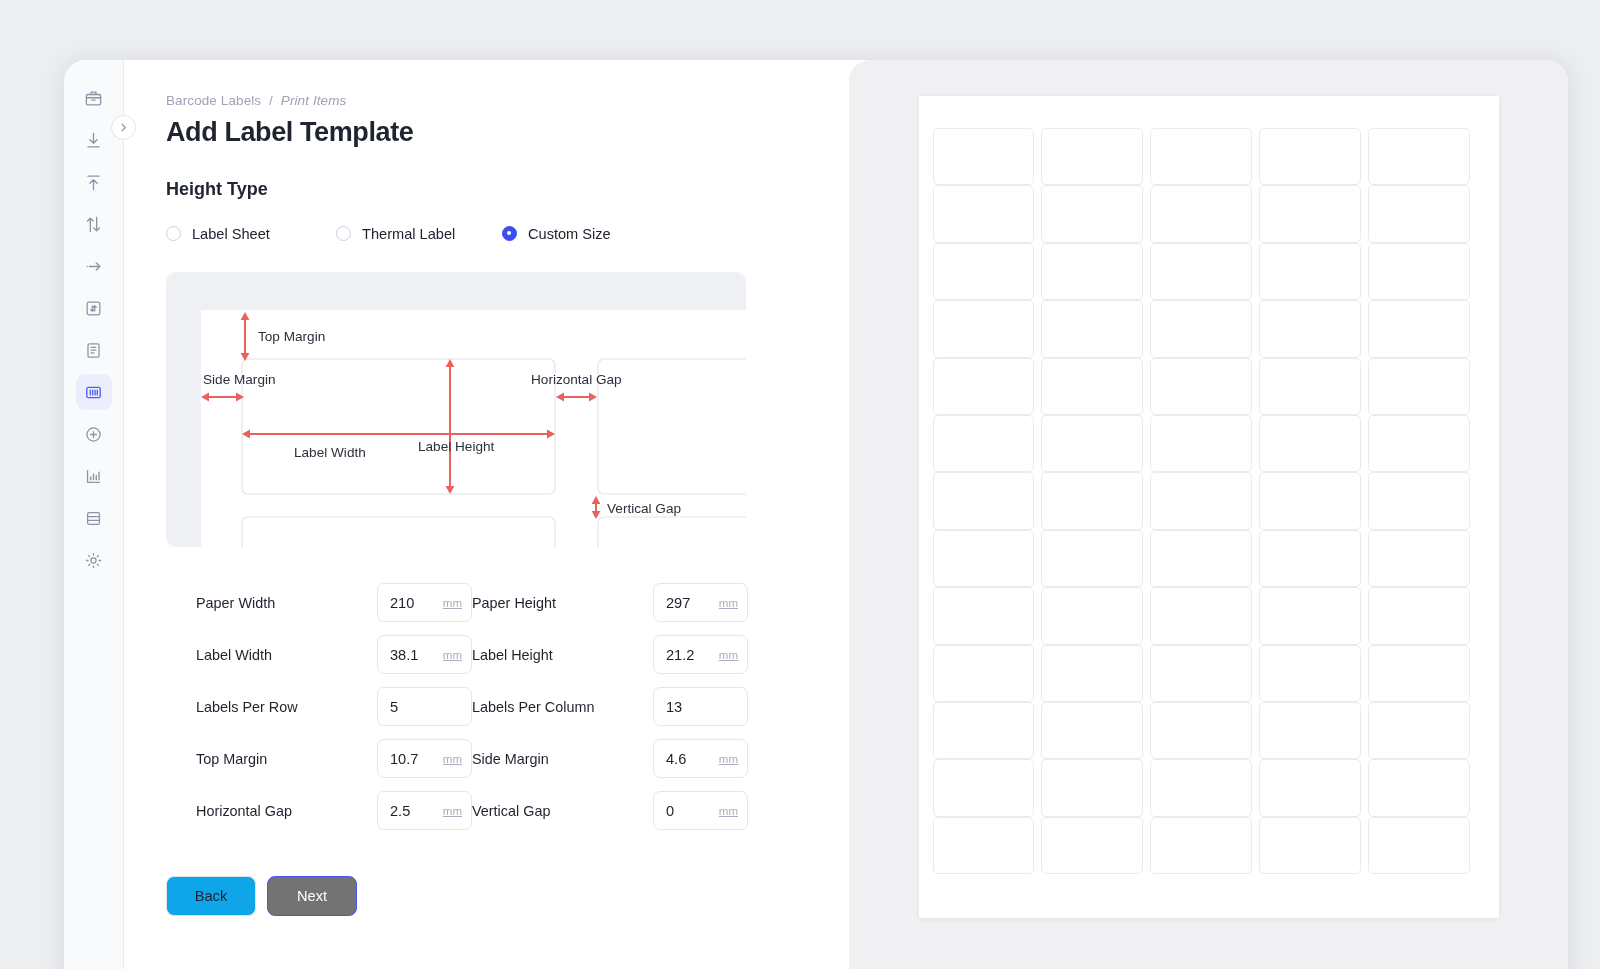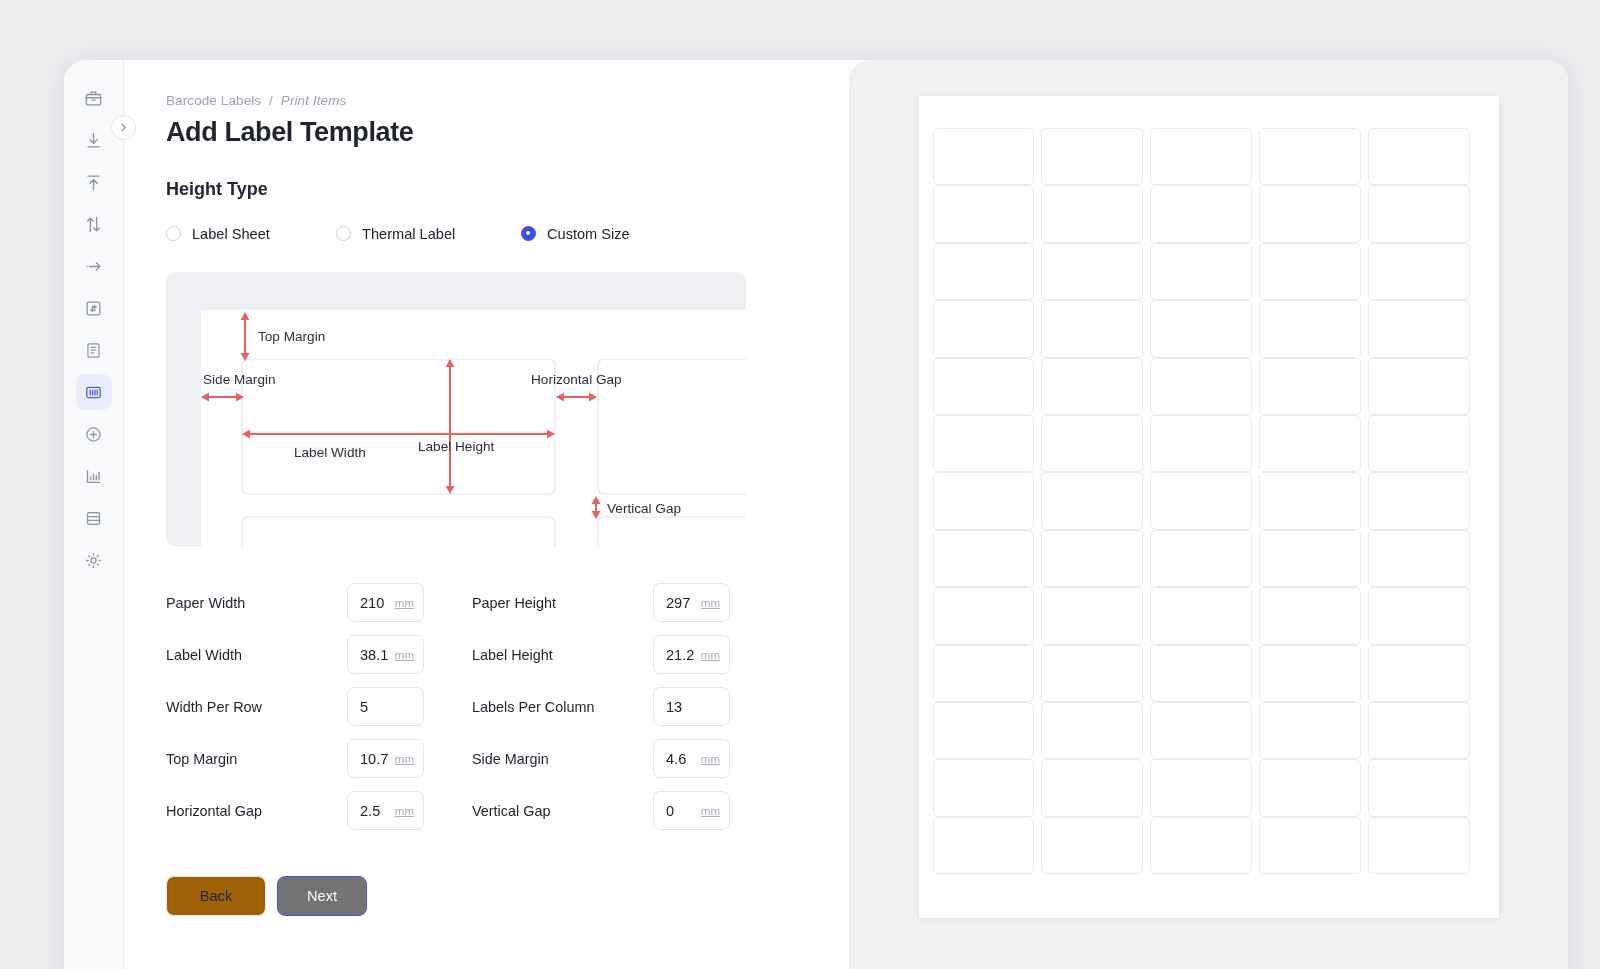--- a/index.html
+++ b/index.html
@@ -77,21 +77,21 @@
   .section-title {
     font-size: 18px; font-weight: 700; color: #212633;
     margin-bottom: 26px;
   }
   .radio-row { display: flex; align-items: center; margin-bottom: 30px; }
   .radio-opt {
     display: flex; cursor: pointer;
     margin-right: 48px;
   }
   .radio-opt:nth-child(1) { width: 170px; margin-right: 0; }
-  .radio-opt:nth-child(2) { width: 185px; margin-right: 0; }
+  .radio-opt:nth-child(2) { width: 166px; margin-right: 0; }
   .radio-mark {
     width: 15px; height: 15px; border-radius: 50%;
     border: 1.6px solid #ccd0dc;
     margin-right: 11px;
     position: relative;
     flex: 0 0 15px;
   }
   .radio-opt.selected .radio-mark {
     border-color: #3b4ef0;
     background: #3b4ef0;
@@ -110,49 +110,49 @@
     background: #eff0f3;
     border-radius: 10px;
     overflow: hidden;
     position: relative;
   }
   .diagram svg { position: absolute; left: 0; top: 0; }
 
   
   .fields { margin-top: 36px; width: 585px; }
   .field-row { display: flex; align-items: center; margin-bottom: 13px; }
-  .fcell { display: flex; align-items: center; }
+  .fcell { display: flex; align-items: center; justify-content: flex-end; }
   .fcell.left { width: 306px; }
   .flabel {
     font-size: 14.4px; color: #1e232e;
     width: 181px; flex: 0 0 181px;
   }
   .finput {
-    width: 77px; height: 39px;
+    width: 95px; height: 39px;
     border: 1px solid #e4e6ec;
     border-radius: 7px;
     background: #fff;
     display: flex; align-items: center;
     padding: 0 9px 0 12px;
     cursor: text;
   }
   .fval { font-size: 14.6px; color: #1b202b; flex: 1; }
   .funit { font-size: 11.5px; color: #a9aebf; text-decoration: underline; }
 
   
   .btn-row { margin-top: 46px; display: flex; }
   .btn {
     height: 40px; border-radius: 8px;
     font-size: 14.6px;
     display: flex; align-items: center; justify-content: center;
     cursor: pointer;
   }
   .btn-back {
-    width: 100px; border: 1px solid #e0e2e9;
-    background: #a16207; color: #1e232e;
+    width: 90px; border: 1px solid #e0e2e9;
+    background: #0ea5e9; color: #1e232e;
     margin-right: 11px;
   }
   .btn-next {
     width: 90px; background: #737373; color: #fff;
     border: 1px solid #4556f4;
   }
 
   
   .preview-pane {
     flex: 1;
@@ -411,21 +411,21 @@
           <span class="flabel">Label Height</span>
           <div class="finput">
             <span class="fval">21.2</span>
             <span class="funit">mm</span>
           </div>
         </div>
       </div>
 
       <div class="field-row">
         <div class="fcell left">
-          <span class="flabel">Width Per Row</span>
+          <span class="flabel">Labels Per Row</span>
           <div class="finput">
             <span class="fval">5</span>
             <span class="funit"></span>
           </div>
         </div>
         <div class="fcell">
           <span class="flabel">Labels Per Column</span>
           <div class="finput">
             <span class="fval">13</span>
             <span class="funit"></span>

